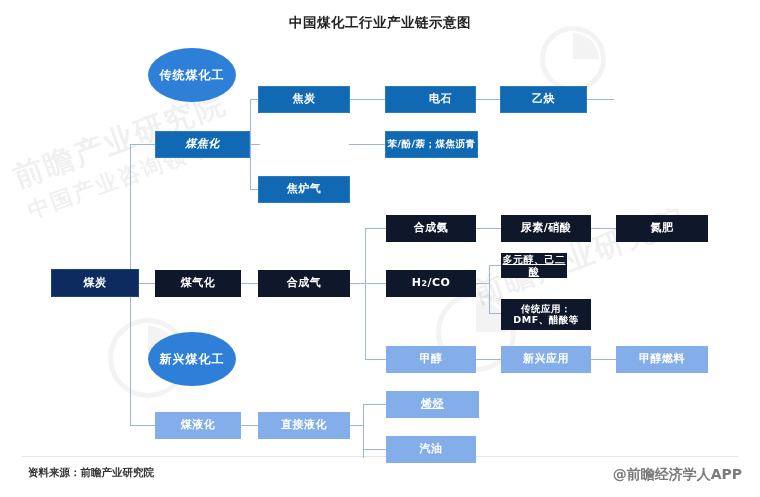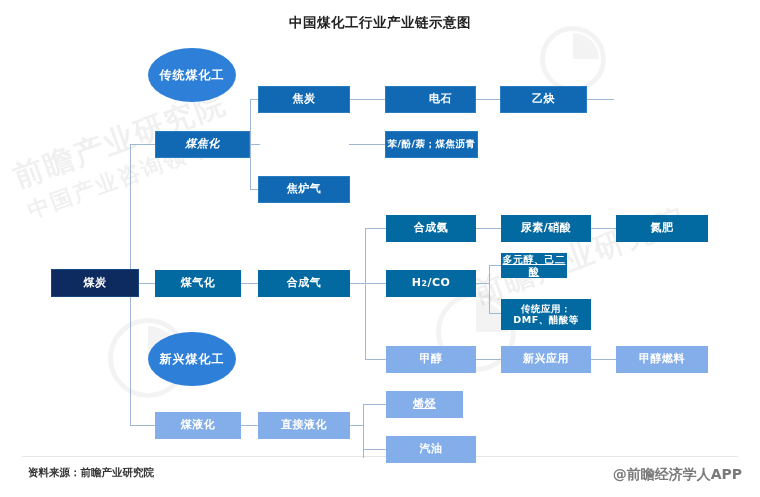--- a/index.html
+++ b/index.html
@@ -52,21 +52,21 @@
     box-sizing:border-box;
     display:flex;align-items:center;justify-content:center;
     text-align:center;
     color:#fff;font-weight:700;
     line-height:1.15;
     letter-spacing:.5px;
     z-index:5;
   }
   .navy   {background:#0d2b5e;border:1px solid #17457f;font-size:11px;margin-left:29px;}
   .dblue  {background:#1069b2;border:1px solid #2a7cc0;font-size:11px;}
-  .cyan   {background:#0369a1;font-size:11px;}
+  .cyan   {background:#0f172a;font-size:11px;}
   .lblue  {background:#84aee9;font-size:11px;}
   .small  {font-size:10px;}
   .xsmall {font-size:9.5px;}
 
   .ellipse{
     position:absolute;
     border-radius:50%;
     background:#2e7fd8;
     color:#fff;font-weight:700;font-size:12px;
     display:flex;align-items:center;justify-content:center;
@@ -178,20 +178,20 @@
   <div class="node cyan" style="left:386px;top:270px;width:90px;height:27px;">H<sub>2</sub>/CO</div>
 
   <div class="node cyan small" style="left:501px;top:253px;width:66px;height:25px;text-decoration:underline;">多元醇、己二酸</div>
   <div class="node cyan xsmall" style="left:501px;top:299px;width:90px;height:31px;padding:0 6px;">传统应用：DMF、醋酸等</div>
 
   <div class="node lblue" style="left:386px;top:346px;width:90px;height:27px;">甲醇</div>
   <div class="node lblue" style="left:501px;top:346px;width:90px;height:27px;">新兴应用</div>
   <div class="node lblue" style="left:616px;top:346px;width:92px;height:27px;">甲醇燃料</div>
 
   <div class="node lblue" style="left:258px;top:412px;width:92px;height:27px;">直接液化</div>
-  <div class="node lblue" style="left:386px;top:391px;width:77px;height:27px;text-decoration:underline;">烯烃</div>
+  <div class="node lblue" style="left:386px;top:391px;width:93px;height:27px;text-decoration:underline;">烯烃</div>
   <div class="node lblue" style="left:386px;top:436px;width:90px;height:27px;">汽油</div>
 
   <div class="rule"></div>
   <div class="src">资料来源：前瞻产业研究院</div>
   <div class="attr">@前瞻经济学人APP</div>
 
 </div>
 
 </body></html>

